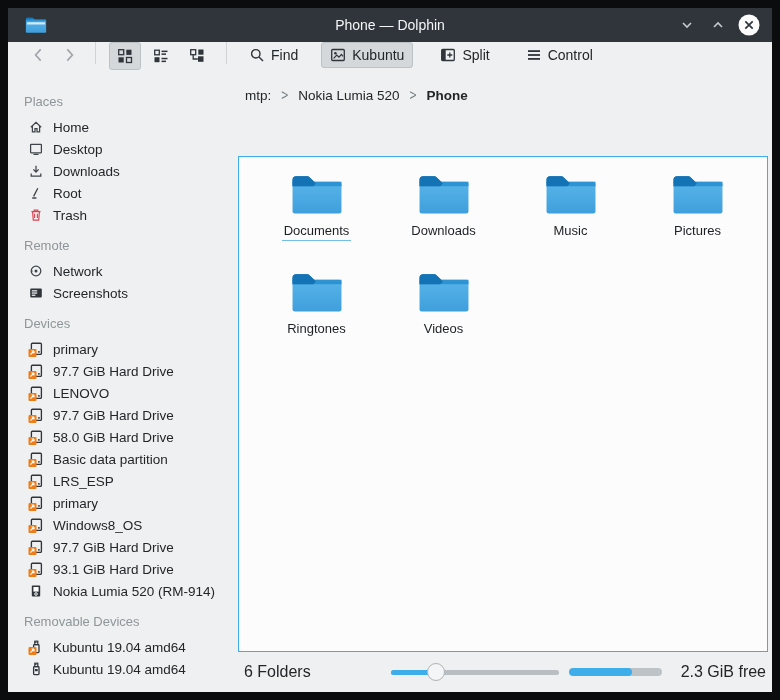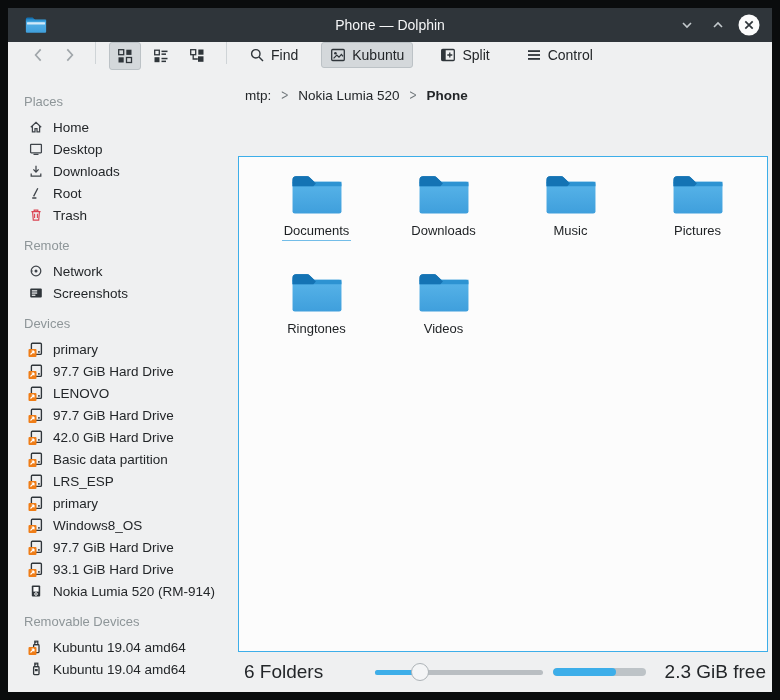--- a/index.html
+++ b/index.html
@@ -69,21 +69,21 @@
   .folder-grid {
     display:grid; grid-template-columns:repeat(4,127px); grid-auto-rows:98px;
   }
   .folder-item { display:flex; flex-direction:column; align-items:center; width:127px; }
   .folder-item svg { display:block; }
   .folder-label { margin-top:5px; font-size:13px; color:#1d2023; line-height:16px; padding:0 2px 1px 2px; }
   .folder-item.focused .folder-label { border-bottom:1px solid #73bde8; }
   
   .statusbar {
     height:40px; flex:0 0 auto; display:flex; align-items:center;
-    padding:0 2px 0 6px; font-size:19px; color:#232629;
+    padding:0 2px 0 6px; font-size:16px; color:#232629;
   }
   .status-spacer { flex:1; }
   .zoom-slider { position:relative; width:168px; height:20px; flex:0 0 auto; }
   .zoom-track { position:absolute; left:0; right:0; top:7.5px; height:5px; border-radius:2.5px; background:#b9bec2; }
   .zoom-fill { position:absolute; left:0; top:7.5px; height:5px; border-radius:2.5px; background:#3daee9; }
   .zoom-handle {
     position:absolute; top:1px; width:18px; height:18px; border-radius:50%;
     background:#f4f5f6; border:1px solid #adb3b7;
   }
   .capacity { width:93px; height:8px; border-radius:4px; background:#bdc3c7; margin-left:10px; position:relative; overflow:hidden; flex:0 0 auto; }
@@ -353,21 +353,21 @@
         <span class="icon16">
             <svg viewBox="0 0 16 16" width="16" height="16">
               <rect x="3.4" y="2.2" width="10" height="11.2" rx="1" fill="none" stroke="#2f353a" stroke-width="1.35"></rect>
               <rect x="10" y="10.2" width="1.8" height="1.4" fill="#2f353a"></rect>
               <g>
                 <rect x="0.5" y="8" width="8" height="8" rx="1" fill="#ef7d17"></rect>
                 <path d="M2.5 13.5 L6 10 M6 10 h-2.4 M6 10 v2.4" stroke="#fff" stroke-width="1.1" fill="none"></path>
               </g>
             </svg>
           </span>
-        <span>42.0 GiB Hard Drive</span>
+        <span>58.0 GiB Hard Drive</span>
       </div>
       <div class="side-item">
         <span class="icon16">
             <svg viewBox="0 0 16 16" width="16" height="16">
               <rect x="3.4" y="2.2" width="10" height="11.2" rx="1" fill="none" stroke="#2f353a" stroke-width="1.35"></rect>
               <rect x="10" y="10.2" width="1.8" height="1.4" fill="#2f353a"></rect>
               <g>
                 <rect x="0.5" y="8" width="8" height="8" rx="1" fill="#ef7d17"></rect>
                 <path d="M2.5 13.5 L6 10 M6 10 h-2.4 M6 10 v2.4" stroke="#fff" stroke-width="1.1" fill="none"></path>
               </g>

